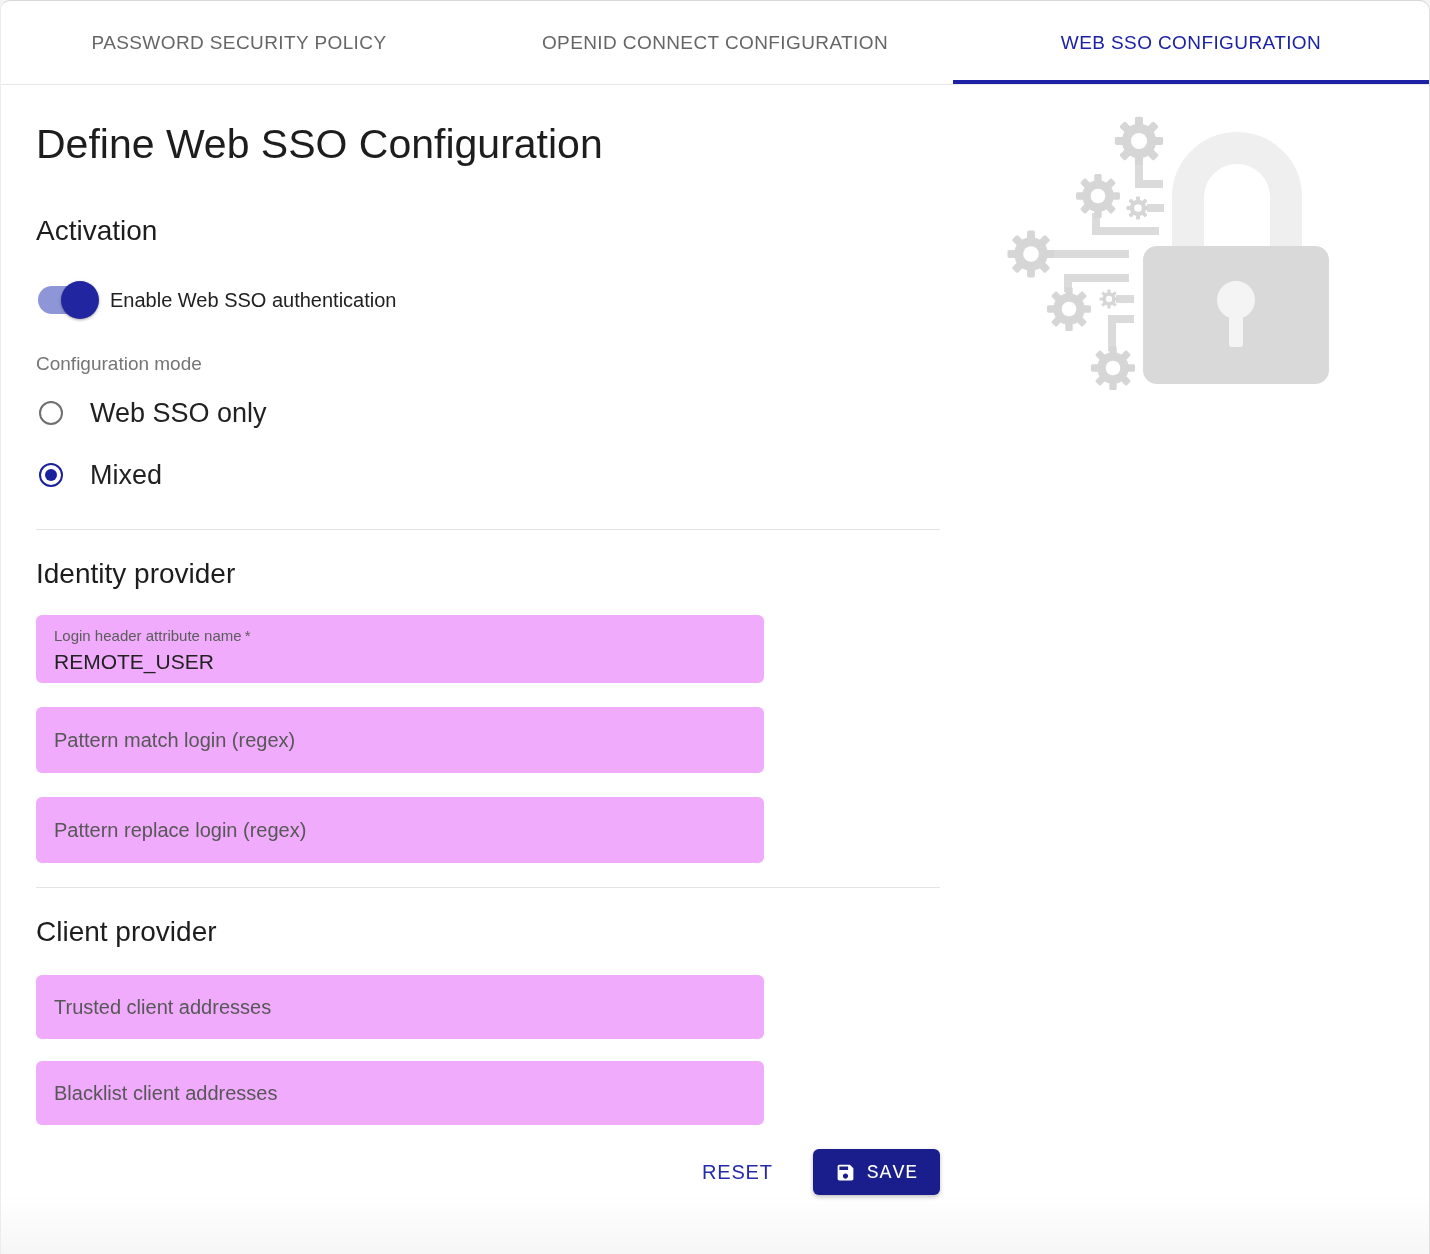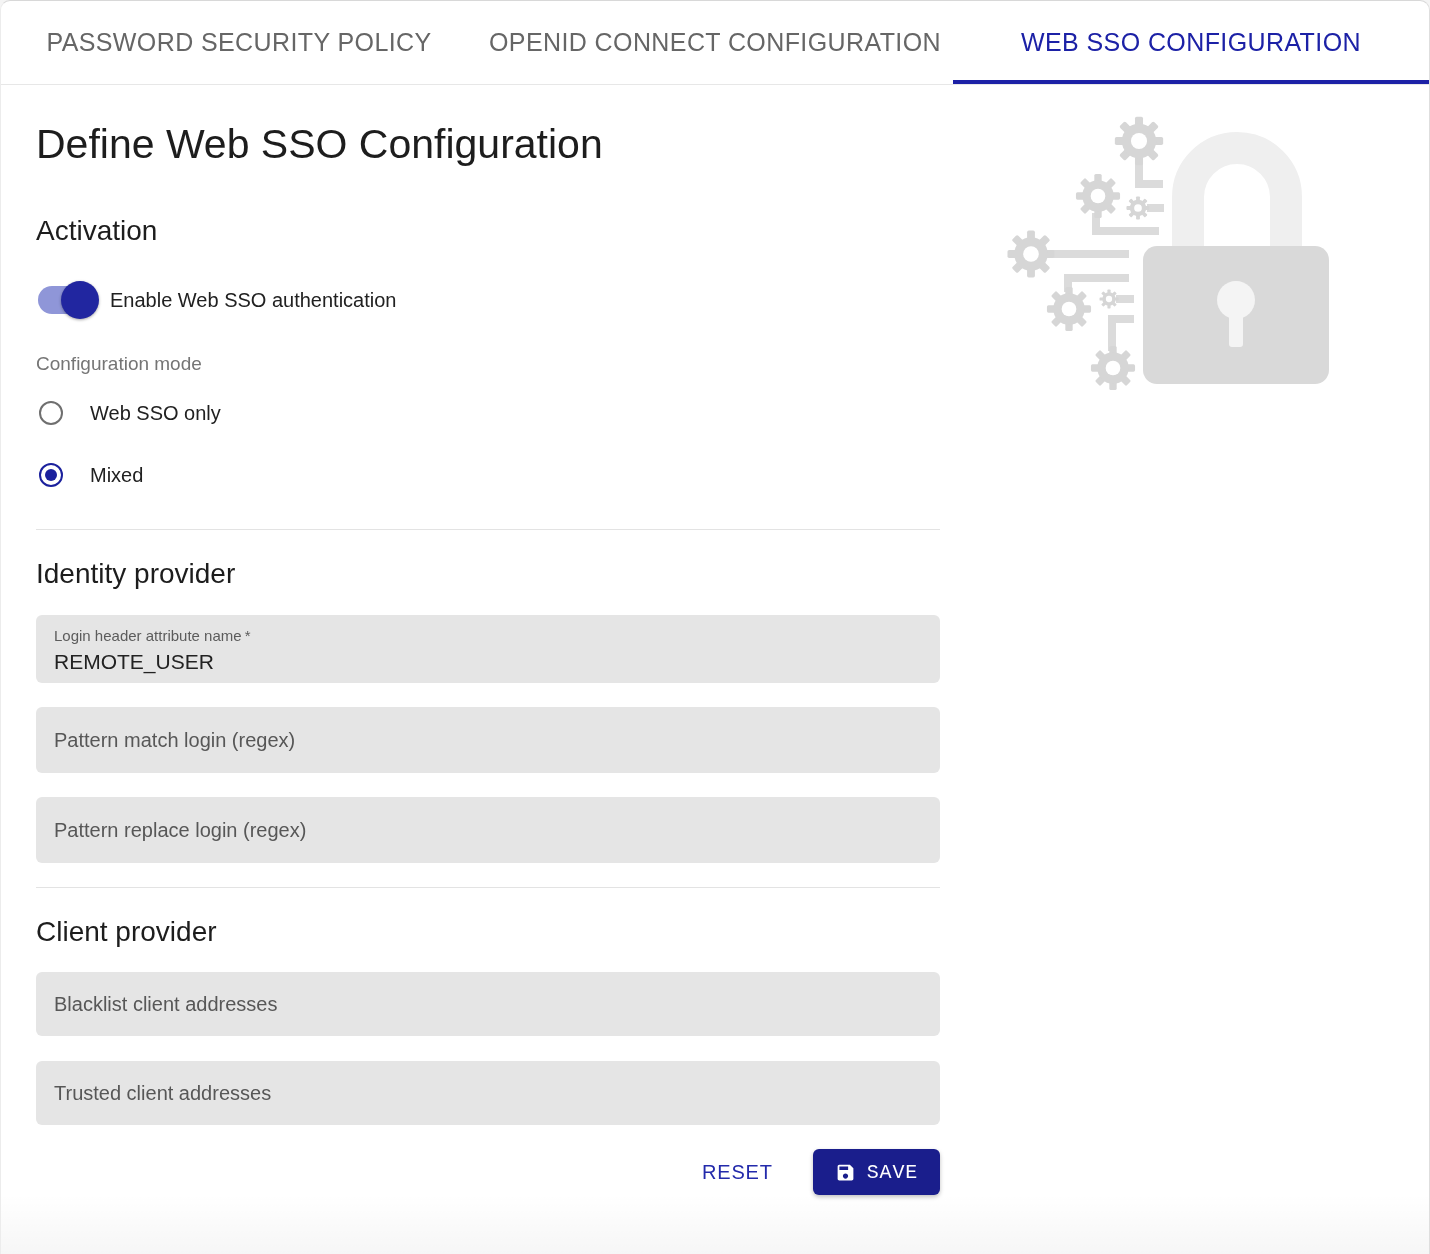--- a/index.html
+++ b/index.html
@@ -20,21 +20,21 @@
     content:"";position:absolute;left:0;right:0;bottom:0;height:60px;
     background:linear-gradient(180deg,rgba(0,0,0,0) 0%,rgba(0,0,0,0.035) 100%);
     pointer-events:none;
   }
   
   .tabbar{
     display:flex;height:83px;border-bottom:1px solid #e7e7e7;
   }
   .tab{
     position:relative;flex:1 1 0;display:flex;align-items:center;justify-content:center;
-    font-size:25px;letter-spacing:.4px;color:#666666;cursor:pointer;
+    font-size:19px;letter-spacing:.4px;color:#666666;cursor:pointer;
     text-transform:uppercase;font-weight:400;
   }
   .tab.active{color:#1c21a6;}
   .tab .ink{
     display:none;position:absolute;left:0;right:0;bottom:0;height:4px;background:#1c21a6;
   }
   .tab.active .ink{display:block;}
   
   .content{position:relative;padding:0 0 0 35px;}
   h1.title{
@@ -65,28 +65,28 @@
   .radio-row.second{margin-top:36px;}
   .radio-outer{
     box-sizing:border-box;width:24px;height:24px;border-radius:50%;
     border:2px solid #6f6f6f;margin-left:3px;position:relative;flex:0 0 auto;
   }
   .radio-row.selected .radio-outer{border-color:#1b219d;}
   .radio-row.selected .radio-outer::after{
     content:"";position:absolute;left:4px;top:4px;width:12px;height:12px;border-radius:50%;
     background:#1b219d;
   }
-  .radio-row .lbl{margin-left:27px;font-size:20px;color:#212121;}
+  .radio-row .lbl{margin-left:27px;font-size:27px;color:#212121;}
   
   .divider{width:904px;height:0;border-top:1px solid #e3e3e3;}
   .divider.d1{margin-top:41px;}
   .divider.d2{margin-top:24px;}
   
   .field{
-    width:904px;background:#e5e5e5;border-radius:6px;box-sizing:border-box;cursor:text;
+    width:728px;background:#f0abfc;border-radius:6px;box-sizing:border-box;cursor:text;
   }
   .field.filled{margin-top:23px;height:68px;padding:10px 18px 0 18px;}
   .field .flabel{font-size:15px;line-height:18px;color:#5c5c5c;margin-top:2px;}
   .field .flabel .req{margin-left:3px;}
   .field input{
     display:block;width:100%;background:transparent;border:none;outline:none;
     font-family:inherit;color:#222222;padding:0;
   }
   .field.filled input{font-size:21px;height:30px;margin-top:2px;}
   .field.plain{display:flex;align-items:center;height:66px;padding:12px 18px;}
@@ -177,26 +177,26 @@
     </div>
 
     <div class="field plain f3">
       <input type="text" placeholder="Pattern replace login (regex)" style="">
     </div>
 
     <div class="divider d2"></div>
 
     <h2 class="section mt-cli">Client provider</h2>
 
+    <div class="field plain short f4">
+      <input type="text" placeholder="Trusted client addresses" style="">
+    </div>
+
     <div class="field plain short f5">
       <input type="text" placeholder="Blacklist client addresses" style="">
-    </div>
-
-    <div class="field plain short f4">
-      <input type="text" placeholder="Trusted client addresses" style="">
     </div>
 
     <div class="actions">
       <button class="btn-reset">RESET</button>
       <button class="btn-save">
         <svg width="21" height="21" viewBox="0 0 24 24" fill="#ffffff">
           <path d="M17 3H5c-1.11 0-2 .9-2 2v14c0 1.1.89 2 2 2h14c1.1 0 2-.9 2-2V7l-4-4zm-5 16c-1.66 0-3-1.34-3-3s1.34-3 3-3 3 1.34 3 3-1.34 3-3 3zm3-10H5V5h10v4z"></path>
         </svg>
         <span>SAVE</span>
       </button>

